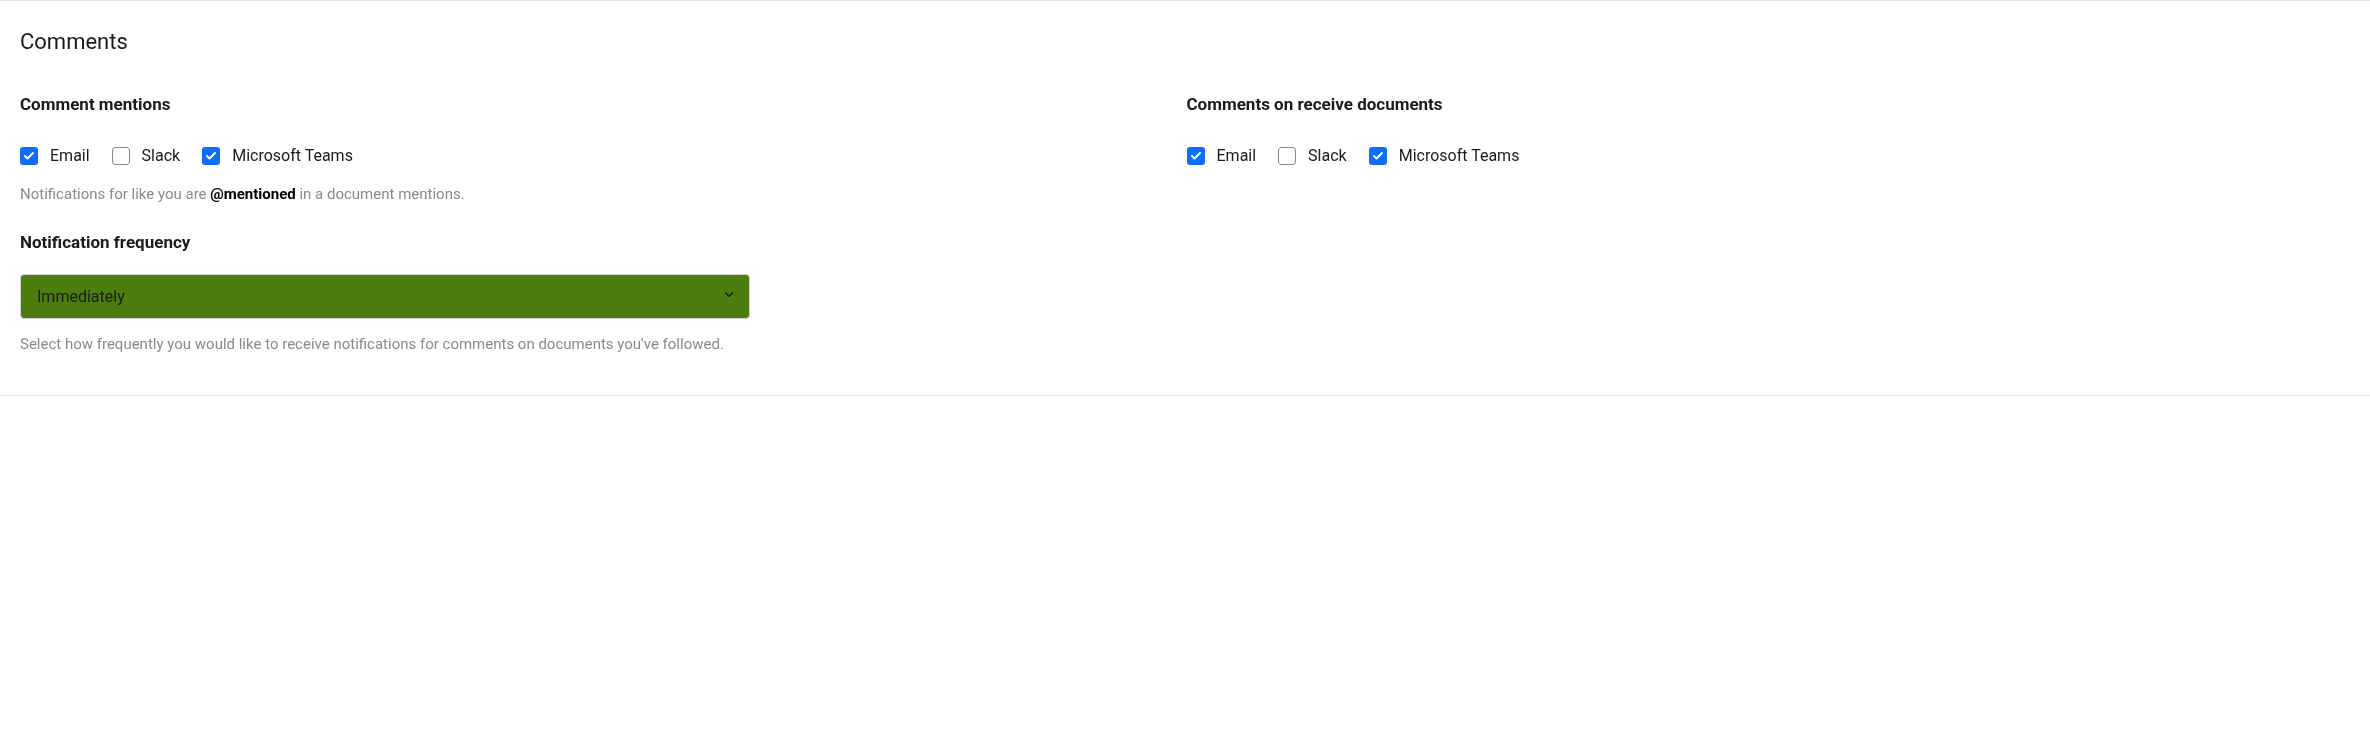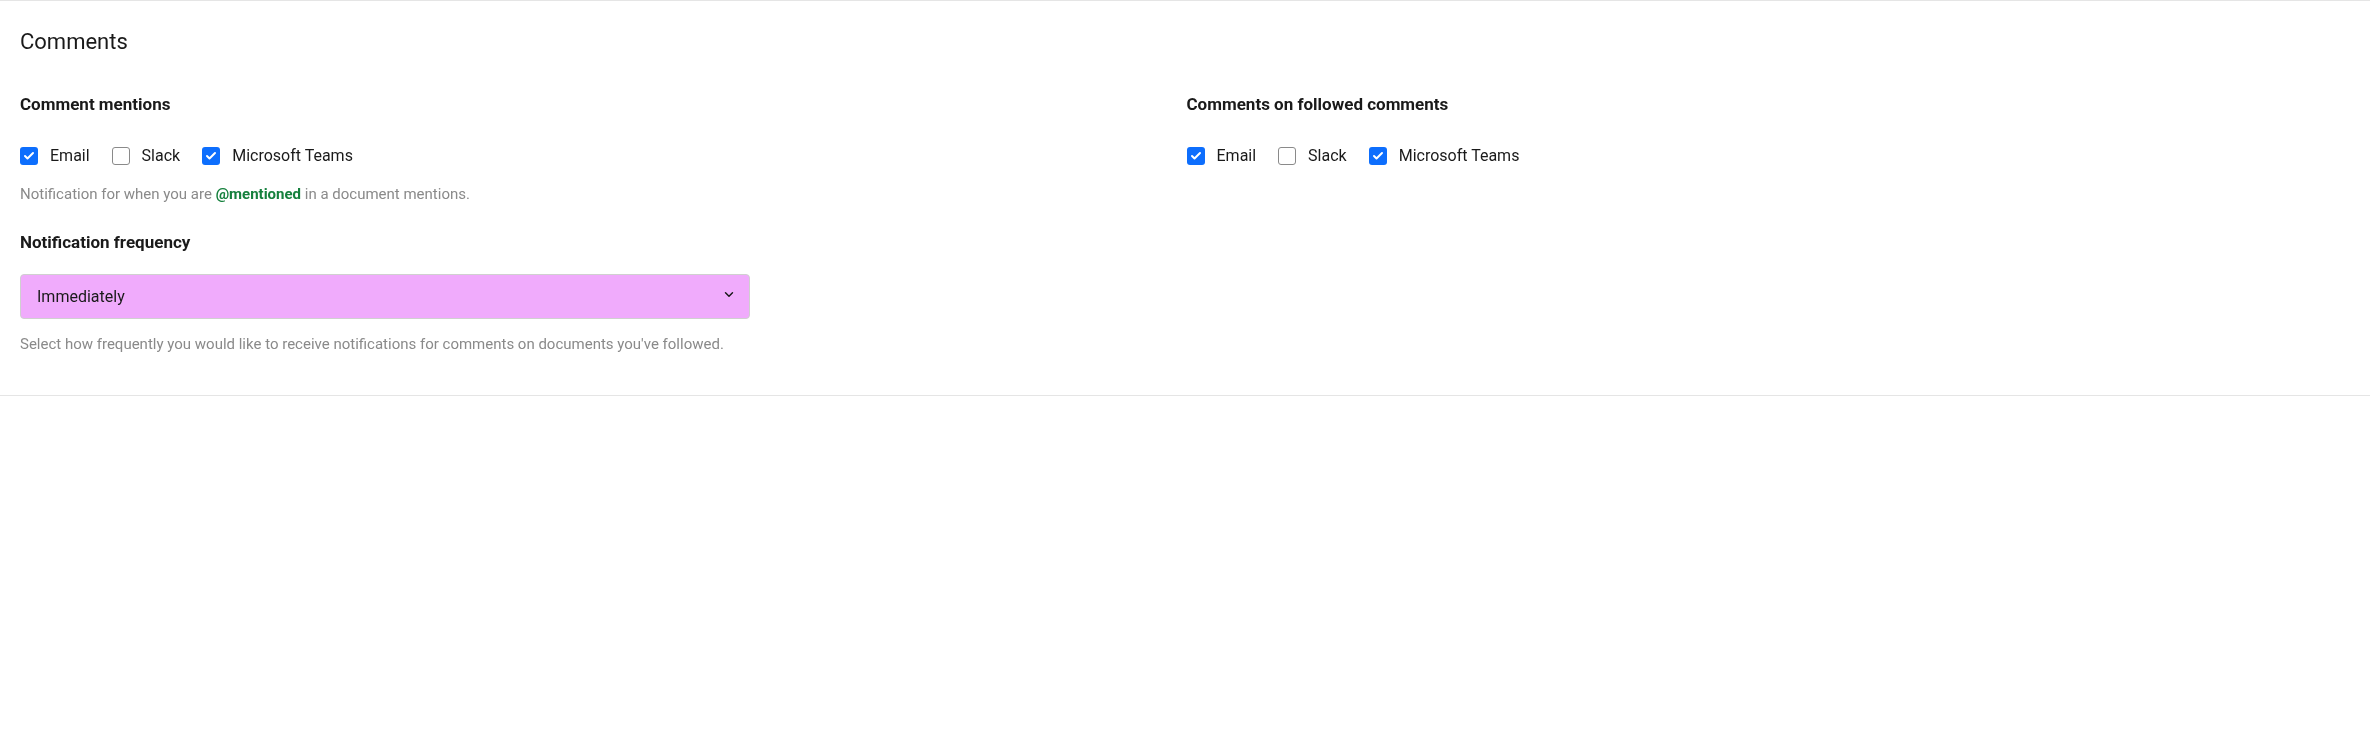--- a/index.html
+++ b/index.html
@@ -77,40 +77,40 @@
       font-size: 16px;
       color: #1a1a1a;
     }
     .help-text {
       font-size: 15px;
       color: #8a8a8a;
       line-height: 1.5;
     }
     .help-text strong {
       font-weight: 700;
-      color: #15803d;
+      color: #000000;
     }
     .help-text a {
       color: #1890ff;
       text-decoration: none;
     }
     .frequency-block {
       margin-top: 26px;
       max-width: 730px;
     }
     .select-wrapper {
       position: relative;
       margin-bottom: 14px;
     }
     .select {
       width: 100%;
       padding: 12px 40px 12px 16px;
       font-size: 16px;
       color: #1a1a1a;
-      background: #f0abfc;
+      background: #4d7c0f;
       border: 1px solid #d0d0d0;
       border-radius: 4px;
       cursor: pointer;
       display: flex;
       align-items: center;
       justify-content: space-between;
     }
     .select-chevron {
       position: absolute;
       right: 14px;
@@ -153,21 +153,21 @@
             <svg viewBox="0 0 24 24" fill="none" stroke="#ffffff" stroke-width="4" stroke-linecap="round" stroke-linejoin="round">
                 <polyline points="20 6 9 17 4 12"></polyline>
               </svg>
           </div>
           <span class="checkbox-label">Microsoft Teams</span>
         </div>
 
       </div>
 
       <p class="help-text">
-        <span>Notification for when you are </span><strong>@mentioned</strong><span> in a document mentions.</span>
+        <span>Notifications for like you are </span><strong>@mentioned</strong><span> in a document mentions.</span>
       </p>
 
       <div class="frequency-block">
         <div class="group-title">Notification frequency</div>
 
         <div class="select-wrapper">
           <div class="select">
             <span>Immediately</span>
           </div>
           <span class="select-chevron">
@@ -175,21 +175,21 @@
                 <polyline points="6 9 12 15 18 9"></polyline>
               </svg>
           </span>
         </div>
 
         <p class="help-text">Select how frequently you would like to receive notifications for comments on documents you've followed.</p>
       </div>
     </div>
 
     <div class="column">
-      <div class="group-title">Comments on followed comments</div>
+      <div class="group-title">Comments on receive documents</div>
 
       <div class="checkbox-row">
 
         <div class="checkbox-item">
           <div class="checkbox checked">
             <svg viewBox="0 0 24 24" fill="none" stroke="#ffffff" stroke-width="4" stroke-linecap="round" stroke-linejoin="round">
                 <polyline points="20 6 9 17 4 12"></polyline>
               </svg>
           </div>
           <span class="checkbox-label">Email</span>

